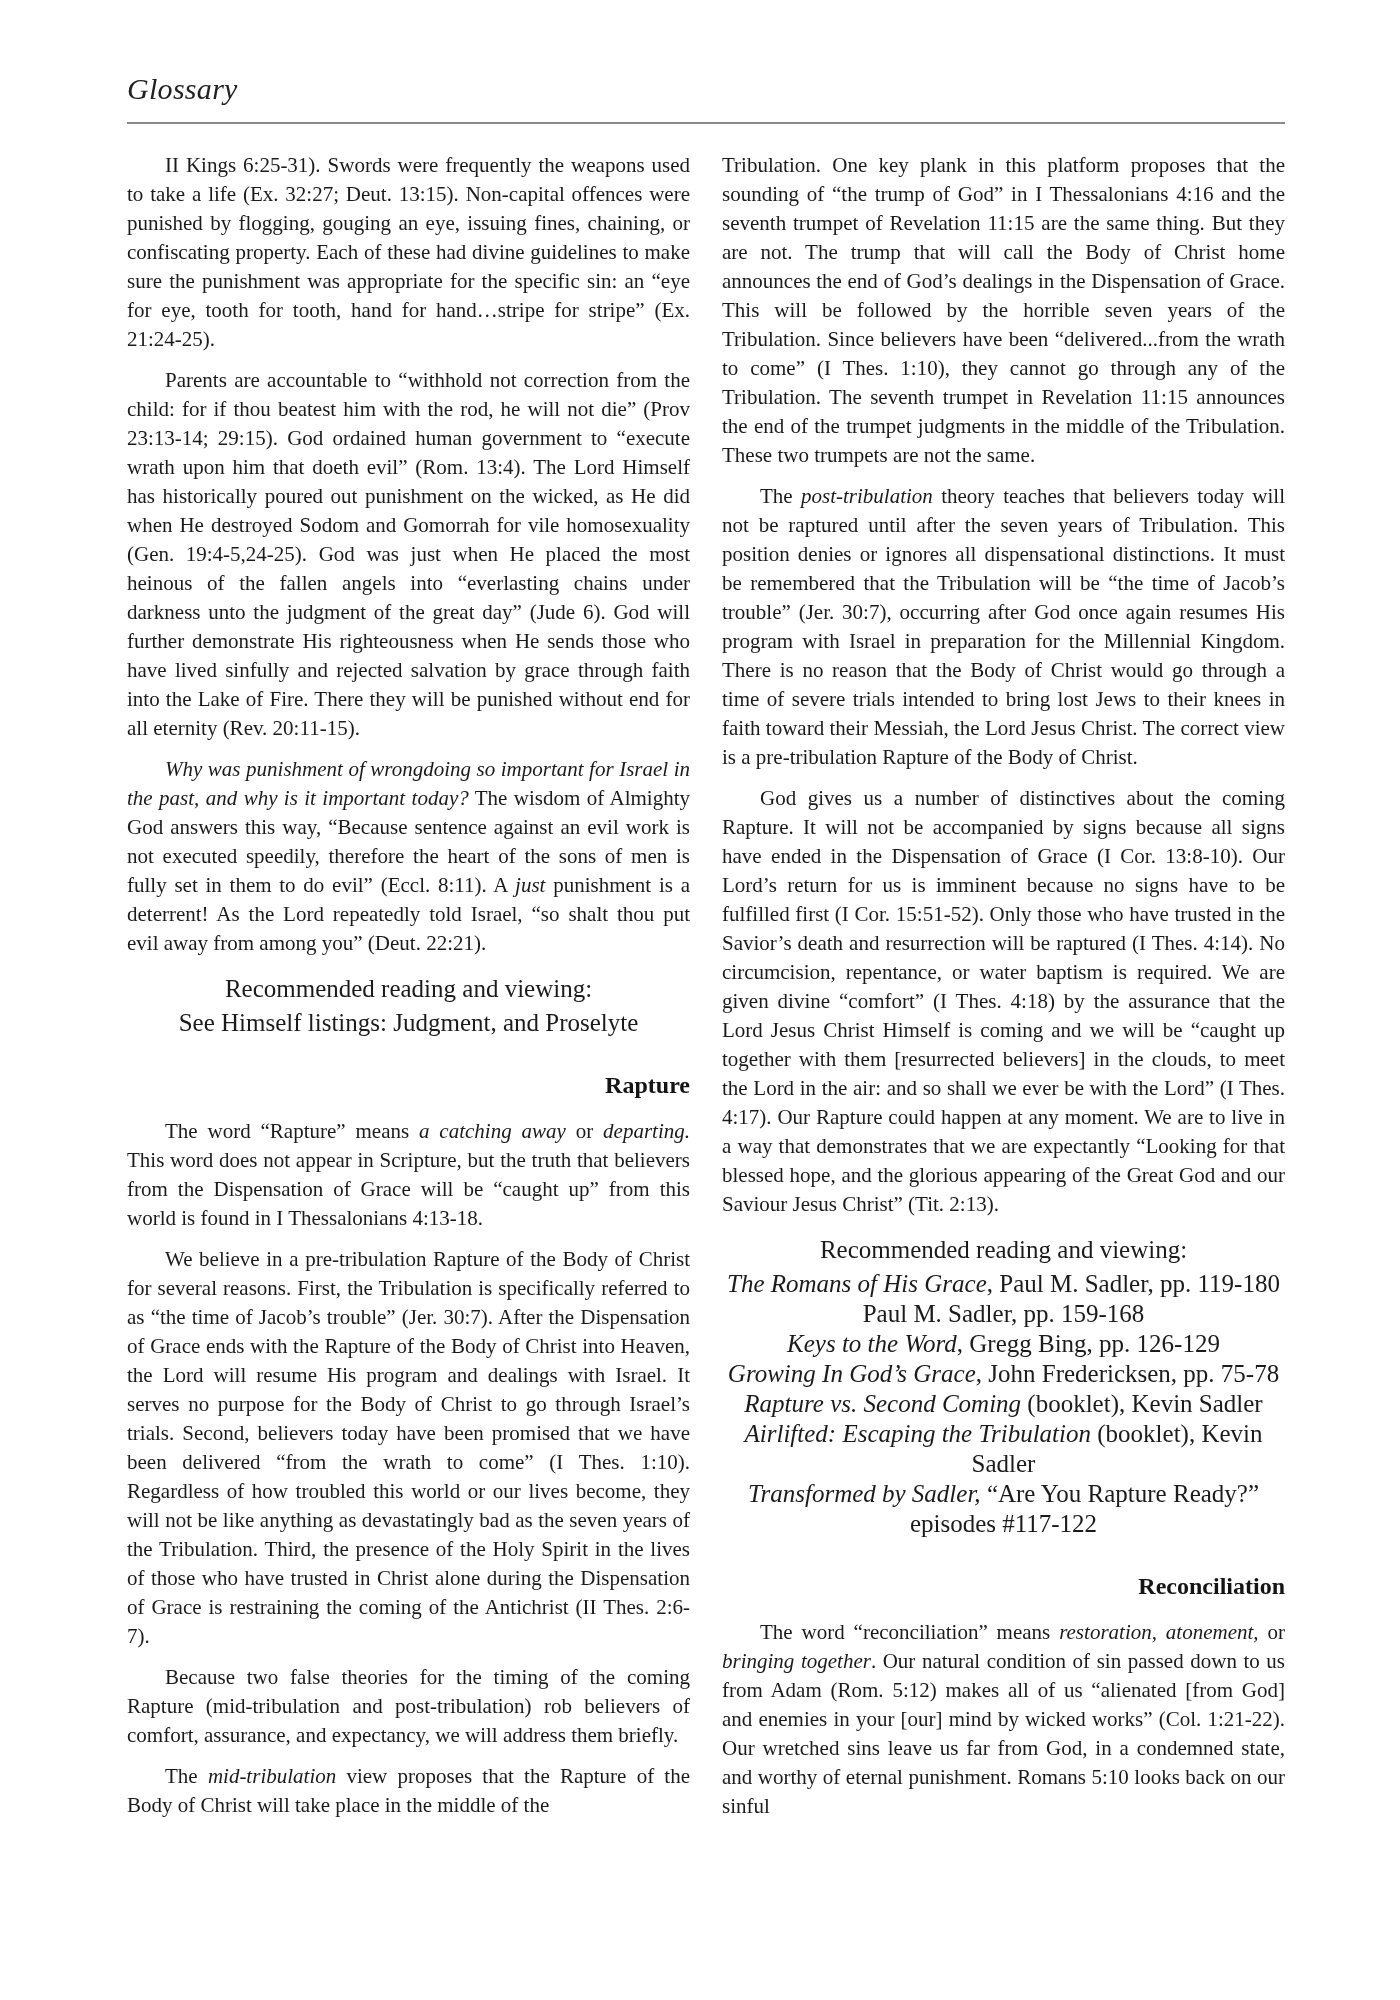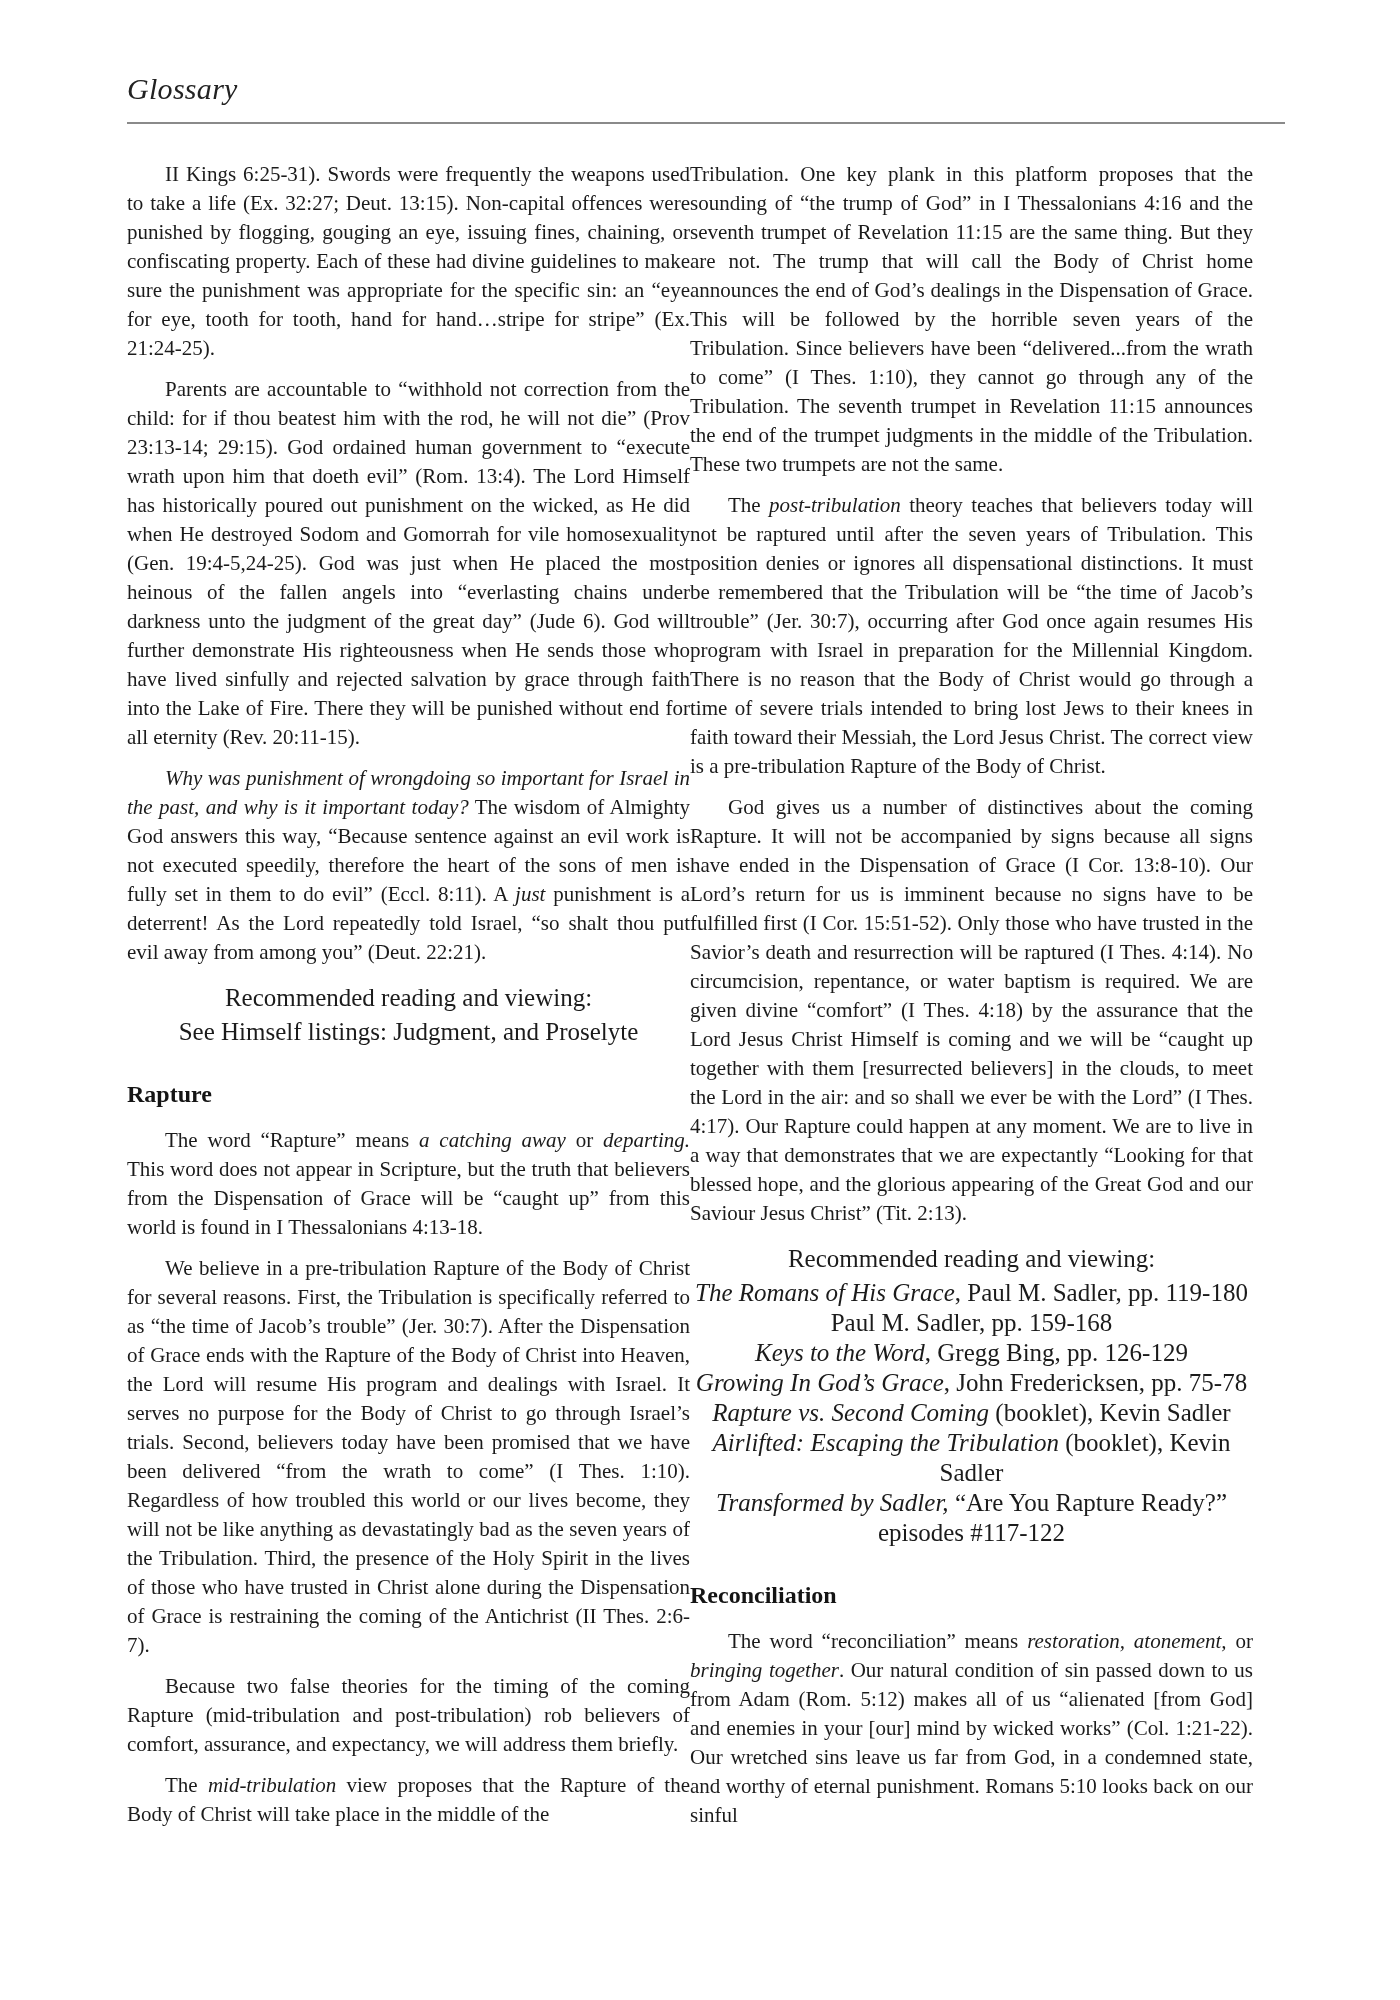--- a/index.html
+++ b/index.html
@@ -29,23 +29,24 @@
     position: absolute;
     left: 127px;
     top: 122px;
     width: 1158px;
     height: 0;
     border-top: 2px solid #8a8a8a;
   }
   .columns {
     position: absolute;
     left: 127px;
-    top: 160px;
+    top: 151px;
     width: 1158px;
     display: flex;
+    gap: 32px;
   }
   .col {
     width: 563px;
     flex: 0 0 563px;
   }
   p.body {
     margin: 0 0 12px 0;
     font-size: 21px;
     line-height: 29px;
     text-align: justify;
@@ -61,21 +62,21 @@
     line-height: 30px;
   }
   .reading .rline {
     display: block;
   }
   .reading .rline:first-child {
     margin-bottom: 4px;
   }
   h2.heading {
     margin: 34px 0 18px 0;
-    text-align: left;
+    text-align: right;
     font-size: 24px;
     font-weight: bold;
     color: #141414;
   }
   em { font-style: italic; }
 </style>
 </head>
 <body>
 
 <div class="page">

